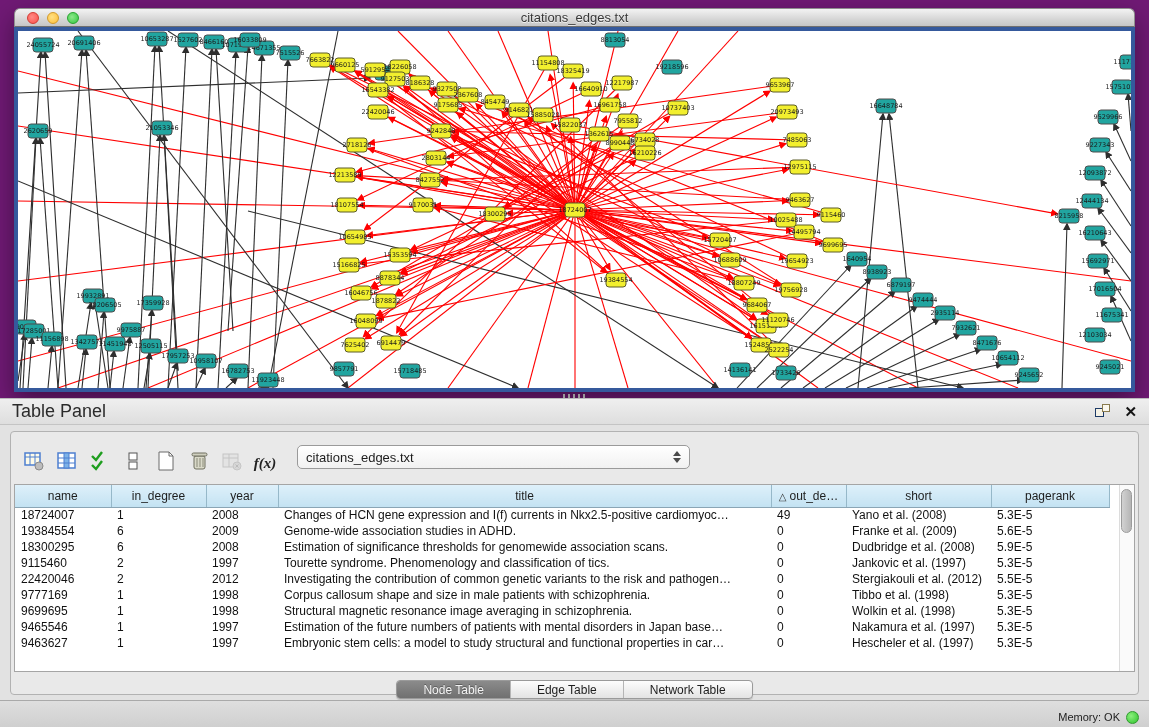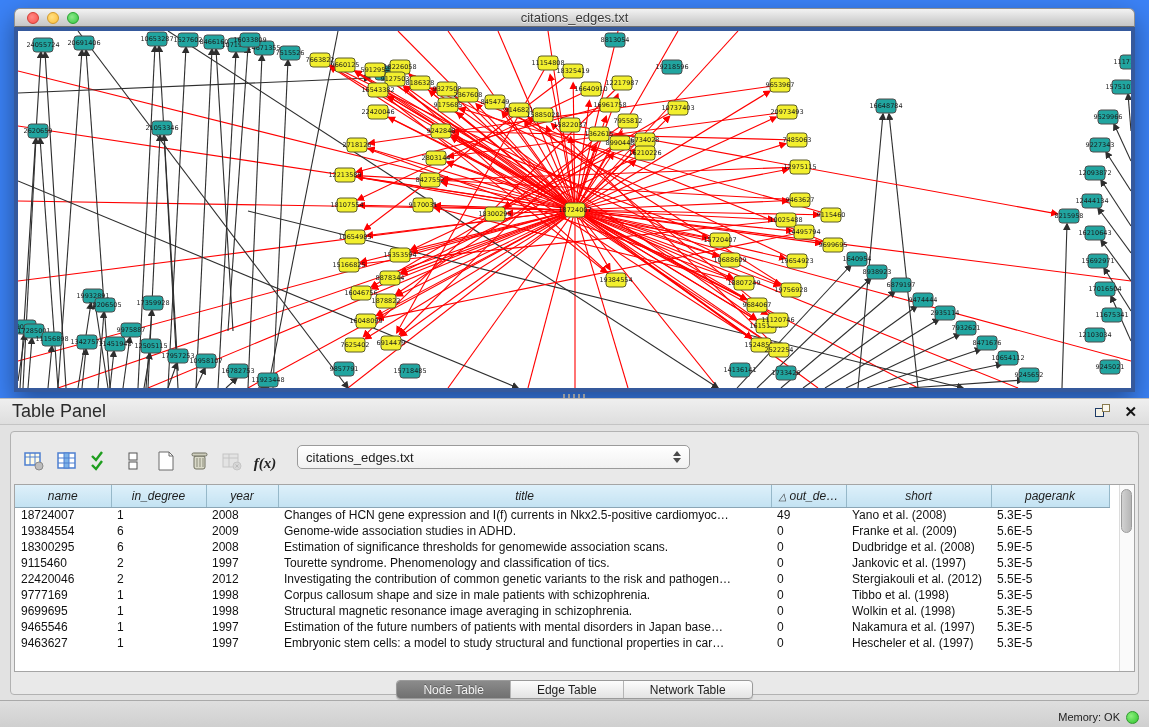--- a/index.html
+++ b/index.html
@@ -1,18 +1,18 @@
 <!DOCTYPE html>
 <html><head>
 <meta charset="utf-8">
 <style>
   * { margin:0; padding:0; box-sizing:border-box; }
   html,body { width:1149px; height:727px; }
   body { font-family:"Liberation Sans", sans-serif; background:#d8d8d8; overflow:hidden; }
-  .desktop { position:relative; width:1149px; height:727px; background:#3b82f6; }
+  .desktop { position:relative; width:1149px; height:727px; background:#701a75; }
 
   
   .net-window { position:absolute; left:14px; top:8px; width:1121px; height:384px;
     border-radius:6px 6px 0 0; box-shadow:0 10px 26px rgba(0,0,0,.4); }
   .titlebar { height:19px; background:linear-gradient(#f3f3f3,#d6d6d6 60%,#c6c6c6);
     border:1px solid #8f8f8f; border-bottom:1px solid #6f6f6f; border-radius:6px 6px 0 0; position:relative; }
   .title { text-align:center; font-size:13px; line-height:18px; color:#383838; text-shadow:0 1px 0 rgba(255,255,255,.7); }
   .lights { position:absolute; left:12px; top:3px; display:flex; gap:8px; }
   .light { width:12px; height:12px; border-radius:50%; }
   .light.r { background:radial-gradient(circle at 4px 4px,#ff8a85,#fb4f48); border:1px solid #d23b34; }
@@ -48,21 +48,21 @@
     box-shadow:inset 0 1px 0 #fff; }
   .combo-value { flex:1; font-size:13px; color:#1c1c1c; }
   .combo-arrows { display:flex; flex-direction:column; gap:2px; align-items:center; }
   .combo-arrows .up { width:0; height:0; border-left:4px solid transparent; border-right:4px solid transparent; border-bottom:5px solid #4a4a4a; }
   .combo-arrows .down { width:0; height:0; border-left:4px solid transparent; border-right:4px solid transparent; border-top:5px solid #4a4a4a; }
 
   .table-wrap { position:absolute; left:3px; right:3px; top:52px; height:188px;
     background:#ffffff; border:1px solid #a5a5a5; overflow:hidden; }
   table.data { border-collapse:collapse; table-layout:fixed; width:1094px; }
   table.data th { height:22px; background:linear-gradient(#def0fa,#c3e2f2); font-weight:normal; font-size:12px; color:#1d1d1d;
-    border-right:1px solid #96b8c9; border-bottom:1px solid #8aa5b5; text-align:center; overflow:hidden; white-space:nowrap;font-style:italic; }
+    border-right:1px solid #96b8c9; border-bottom:1px solid #8aa5b5; text-align:center; overflow:hidden; white-space:nowrap; }
   table.data td { height:16px; font-size:12px; color:#111; padding:0 6px; white-space:nowrap; overflow:hidden; }
   .sort-tri { font-size:10px; color:#333; margin-right:3px; }
   .vscroll { position:absolute; right:0; top:0; width:15px; height:100%; background:#fafafa; border-left:1px solid #dcdcdc; }
   .vthumb { position:absolute; left:1px; top:4px; width:11px; height:44px; border-radius:6px;
     background:linear-gradient(90deg,#d2d2d2,#b5b5b5); border:1px solid #9b9b9b; }
 
   .tabs-row { position:absolute; left:0; right:0; top:248px; display:flex; justify-content:center; }
   .segmented { display:flex; height:19px; border:1px solid #9a9a9a; border-radius:4px; overflow:hidden;
     background:linear-gradient(#fdfdfd,#e3e3e3); box-shadow:0 1px 1px rgba(0,0,0,.15); }
   .seg { padding:0 26px; font-size:12px; line-height:18px; color:#1e1e1e; border-right:1px solid #b5b5b5; cursor:pointer; }

